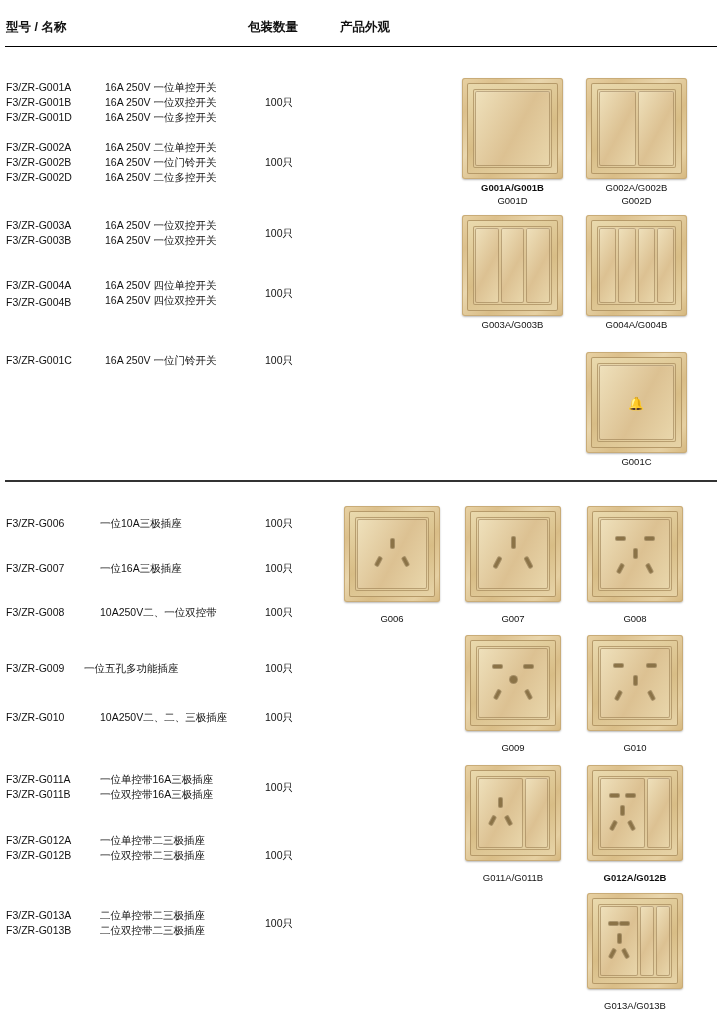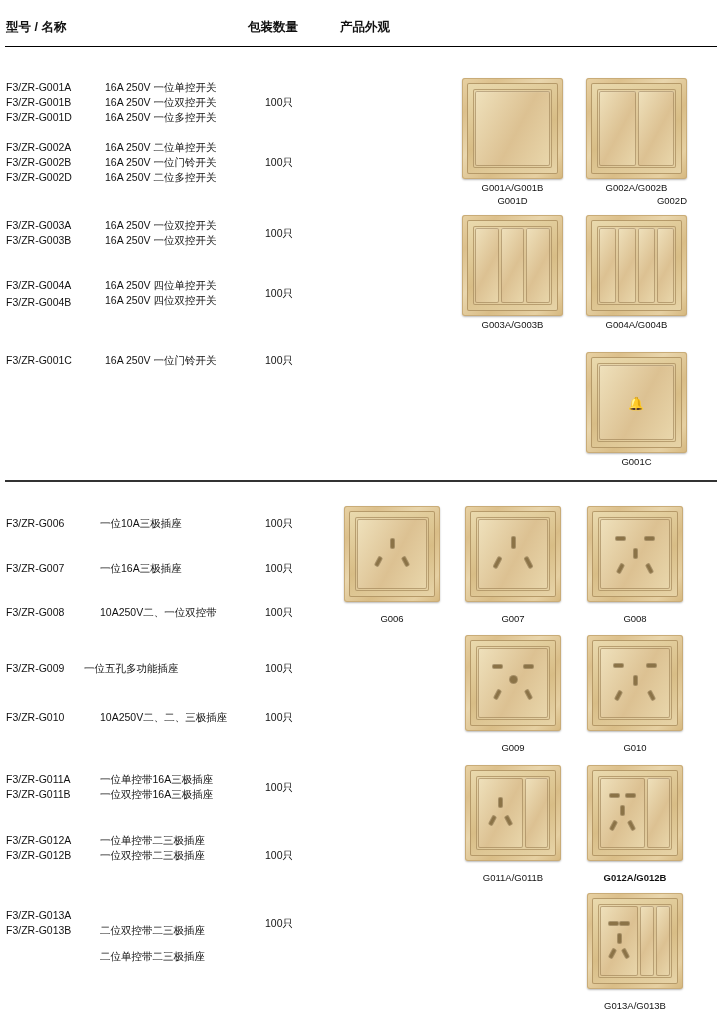--- a/index.html
+++ b/index.html
@@ -183,24 +183,24 @@
     </div>
 </div>
 
 <div class="plate" style="left:586px; top:78px; width:101px; height:101px;">
   <div class="bezel"></div>
   <div class="inner">
       <div class="key"></div>
       <div class="key"></div>
     </div>
 </div>
-<div class="caption" style="left:462px; top:182px; width:101px;">G001A/G001B</div>
+<div class="caption" style="left:462px; top:182px; width:101px;font-weight:bold;">G001A/G001B</div>
 <div class="caption" style="left:462px; top:195px; width:101px;">G001D</div>
 <div class="caption" style="left:586px; top:182px; width:101px;">G002A/G002B</div>
-<div class="caption" style="left:586px; top:195px; width:101px;text-align:right;">G002D</div>
+<div class="caption" style="left:586px; top:195px; width:101px;">G002D</div>
 
 <div class="plate" style="left:462px; top:215px; width:101px; height:101px;">
   <div class="bezel"></div>
   <div class="inner">
       <div class="key"></div>
       <div class="key"></div>
       <div class="key"></div>
     </div>
 </div>
 
@@ -253,21 +253,21 @@
 <div class="txt qty" style="left:265px; top:780px;">100只</div>
 
 <div class="txt model" style="left:6px; top:833px;">F3/ZR-G012A</div>
 <div class="txt model" style="left:6px; top:848px;">F3/ZR-G012B</div>
 <div class="txt desc" style="left:100px; top:833px;">一位单控带二三极插座</div>
 <div class="txt desc" style="left:100px; top:848px;">一位双控带二三极插座</div>
 <div class="txt qty" style="left:265px; top:848px;">100只</div>
 
 <div class="txt model" style="left:6px; top:908px;">F3/ZR-G013A</div>
 <div class="txt model" style="left:6px; top:923px;">F3/ZR-G013B</div>
-<div class="txt desc" style="left:100px; top:908px;margin-top:41px;">二位单控带二三极插座</div>
+<div class="txt desc" style="left:100px; top:908px;">二位单控带二三极插座</div>
 <div class="txt desc" style="left:100px; top:923px;">二位双控带二三极插座</div>
 <div class="txt qty" style="left:265px; top:916px;">100只</div>
 
 <div class="plate" style="left:344px; top:506px; width:96px; height:96px;">
   <div class="bezel"></div>
   <div class="inner">
     <div class="face">
       <div class="hole v" style="left:50%; margin-left:-1.5px; top:20px;"></div>
       <div class="hole slash-l" style="left:20px; top:38px;"></div>
       <div class="hole slash-r" style="right:20px; top:38px;"></div>

